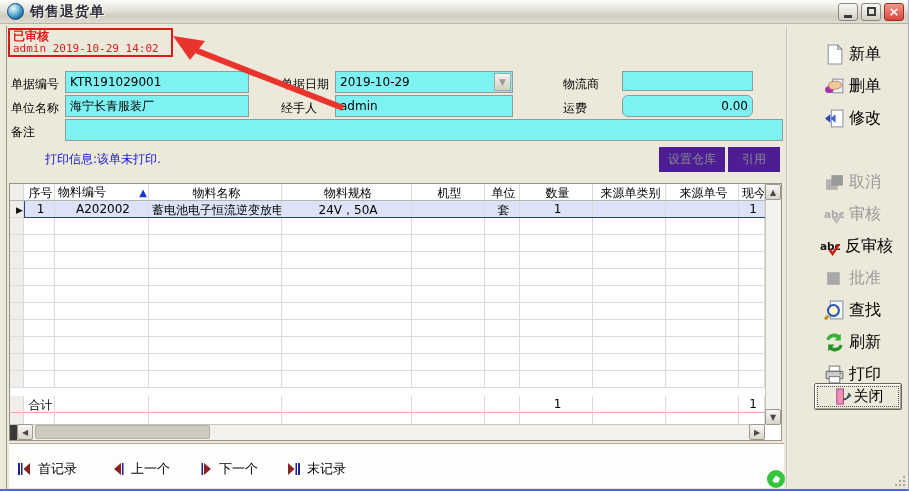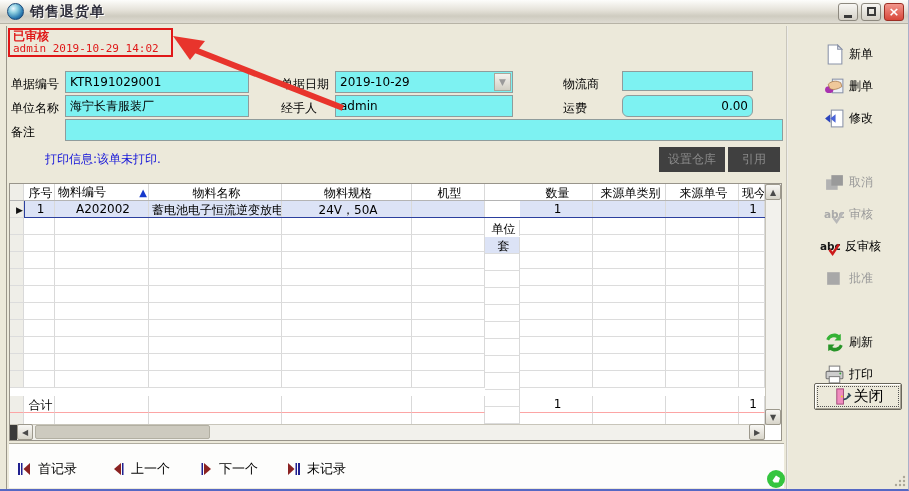--- a/index.html
+++ b/index.html
@@ -42,34 +42,34 @@
   .ffield { position:absolute; background:#7df2f2; border:1px solid #8f9c9c; font-size:12px;
     padding:0 4px; color:#000; font-family:inherit; }
   input.ffield { outline:none; }
   .combo { display:flex; align-items:center; }
   .combo-val { flex:1; }
   .combo-btn { width:17px; height:18px; margin-right:-3px; border:1px solid #aaa79c;
     background:linear-gradient(#f4f3ef,#d2cfc4); display:flex; align-items:center; justify-content:center; color:#9a9a9a; font-size:9px; }
   .right { text-align:right;border-radius:6px; }
 
   .print-info { position:absolute; left:38px; top:125px; color:#1515d9; }
-  .gray-btn { position:absolute; height:25px; background:#404040; color:#8a8a8a;
+  .gray-btn { position:absolute; height:25px; background:#4c1d95; color:#8a8a8a;
     display:flex; align-items:center; justify-content:center; font-size:12px; }
 
   
   .grid { position:absolute; left:2px; top:157px; width:773px; height:258px;
     background:#fff; border:1px solid #98948a;text-align:center; }
   .thead { display:flex; height:17px; border-bottom:1px solid #b4b4b4; background:#ffffff; }
   .tbody { display:flex; flex-direction:column; height:224px; overflow:hidden; }
   .trow { display:flex; height:17px; flex:none; position:relative; }
   .trow > i, .thead > i { display:block; font-style:normal; height:100%;
     border-right:1px solid #d9d9d9; padding:1px 0 0 3px; white-space:nowrap; overflow:hidden; font-size:12px; }
   .trow > i { border-bottom:1px solid #dcdcdc; }
   .c0{width:14px;background:#efeee8;padding:0;} .c1{width:31px;} .c2{width:94px;} .c3{width:133px;}
-  .c4{width:130px;} .c5{width:73px;} .c6{width:35px;margin-top:36px;} .c7{width:73px;} .c8{width:73px;}
+  .c4{width:130px;} .c5{width:73px;} .c6{width:35px;} .c7{width:73px;} .c8{width:73px;}
   .c9{width:73px;} .c10{width:26px;}
   .thead .c2 { display:flex; justify-content:space-between; align-items:center; padding-right:1px; }
   .sort-asc { color:#1538cc; font-size:10px; line-height:1; }
   .selrow > i { background:#dce3f6; }
   .selrow > i.c0 { background:#efeee8; }
   .sel-border { position:absolute; left:14px; right:0; top:-1px; bottom:0;
     border:1px solid #2b3f9e; pointer-events:none; }
   .row-marker { color:#111; font-size:9px; line-height:16px; padding-left:3px; display:block; }
   .total-row { margin-top:auto; }
   .total-row > i { border-bottom:1px solid #fca5a5; }
@@ -93,21 +93,21 @@
   .navbar { position:absolute; left:2px; top:417px; width:775px; height:45px;
     background:#fdfdfc; border-top:1px solid #b0ada0; }
   .nav-item { position:absolute; top:16px; display:flex; align-items:center; gap:6px; }
   .nav-item span { font-size:13px; }
   .green-badge { position:absolute; left:757px; top:25px; width:20px; height:20px; }
 
   
   .side-item { position:absolute; left:816px; width:90px; height:24px;
     display:flex; align-items:center; gap:4px; }
   .side-item .sicon { width:21px; height:21px; flex:none; margin-left:8px; }
-  .side-item span { font-size:12px; color:#000; }
+  .side-item span { font-size:16px; color:#000; }
   .side-item.disabled span { color:#9a9a9a; }
   .close-btn { position:absolute; left:814px; top:383px; width:88px; height:27px;
     background:#ece9da; border:1px solid #6a675c; border-radius:2px;
     box-shadow:inset 1px 1px 0 #ffffff, inset -1px -1px 0 #a6a295;
     outline:1px dotted #555; outline-offset:-4px;
     display:flex; align-items:center; justify-content:center; gap:2px; }
   .close-btn span { font-size:15px; }
 
   .resize-grip { position:absolute; right:2px; bottom:2px; width:14px; height:14px; }
 </style>
@@ -464,20 +464,28 @@
         <path d="M9 13 l3 4 6 -9" stroke="#cc1a1a" stroke-width="2.4" fill="none"></path>
       </svg>
     <span>反审核</span>
   </div>
   <div class="side-item disabled" style="top:266px">
     <svg class="sicon" viewBox="0 0 20 20">
         <rect x="3" y="4" width="12" height="12" fill="#a8a8a8"></rect>
       </svg>
     <span>批准</span>
   </div>
+  <div class="side-item" style="top:298px">
+    <svg class="sicon" viewBox="0 0 20 20">
+        <rect x="6" y="1" width="12" height="17" fill="#f2f5fa" stroke="#8a93a8"></rect>
+        <line x1="4" y1="15" x2="1" y2="18.5" stroke="#c89018" stroke-width="3"></line>
+        <circle cx="9" cy="10" r="5.2" fill="#fdf6cf" stroke="#2b55b0" stroke-width="2"></circle>
+      </svg>
+    <span>查找</span>
+  </div>
   <div class="side-item" style="top:330px">
     <svg class="sicon" viewBox="0 0 20 20">
         <path d="M16 2 v6 h-6 l2.2 -2.2 a5 5 0 0 0 -7.4 2.2 l-2.6 -1 a8 8 0 0 1 12 -4.2 Z" fill="#35b235"></path>
         <path d="M4 18 v-6 h6 l-2.2 2.2 a5 5 0 0 0 7.4 -2.2 l2.6 1 a8 8 0 0 1 -12 4.2 Z" fill="#289428"></path>
       </svg>
     <span>刷新</span>
   </div>
   <div class="side-item" style="top:362px">
     <svg class="sicon" viewBox="0 0 20 20">
         <rect x="5" y="2" width="10" height="5" fill="#fff" stroke="#808080"></rect>

